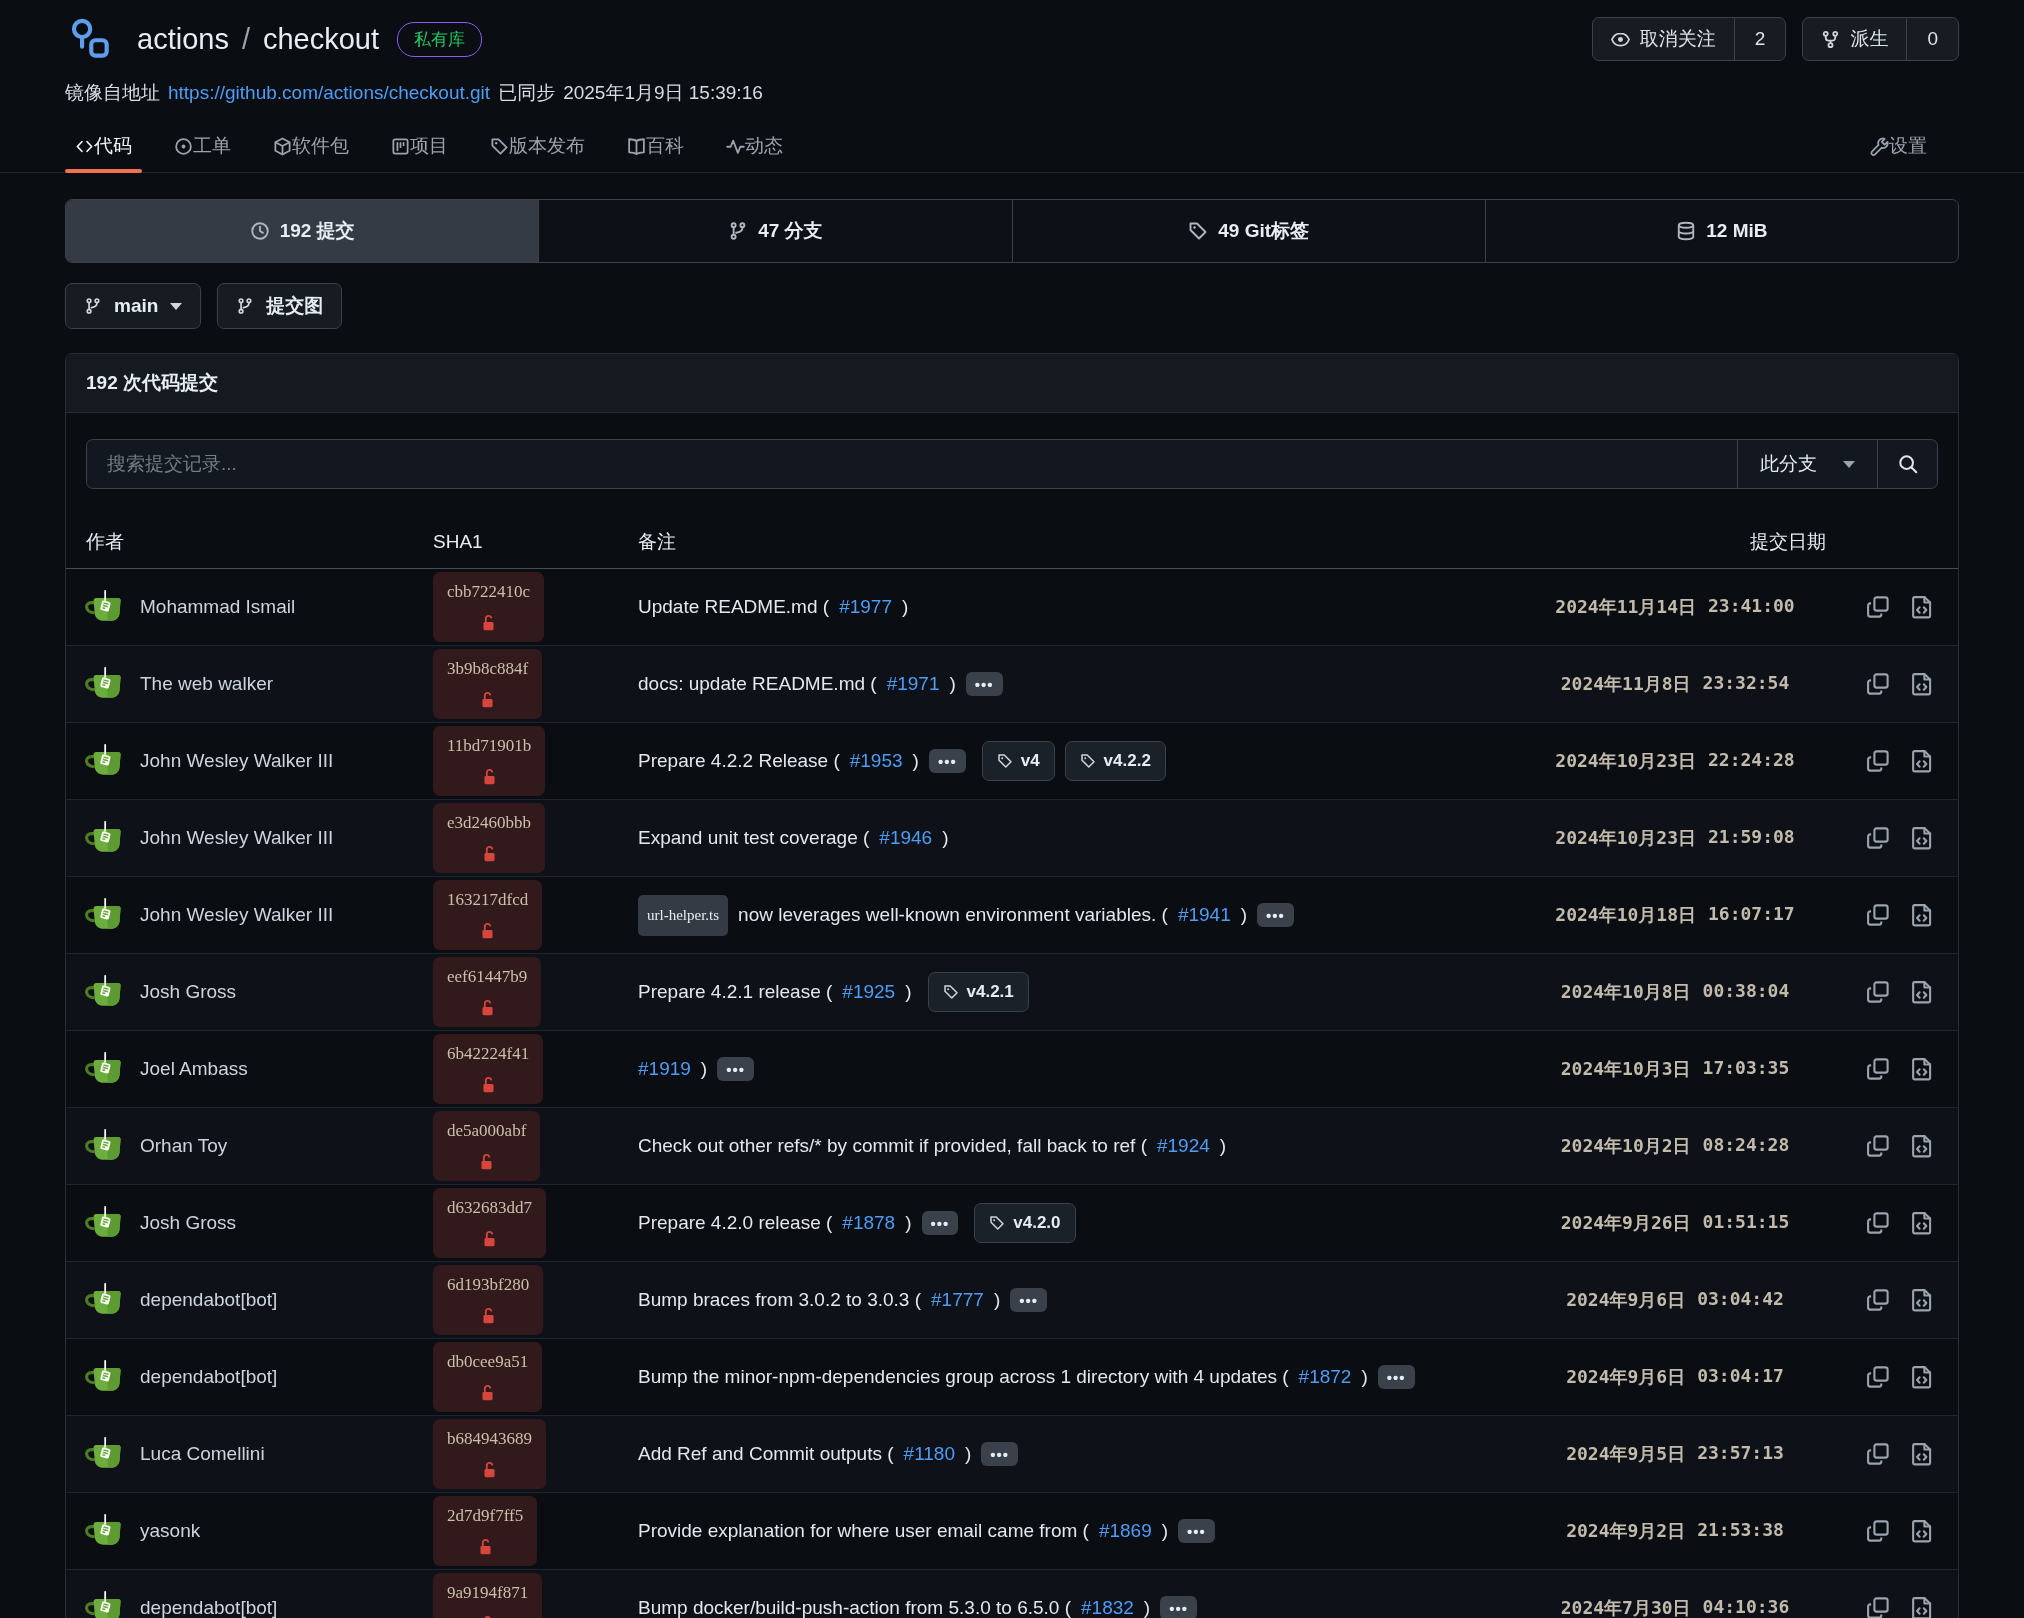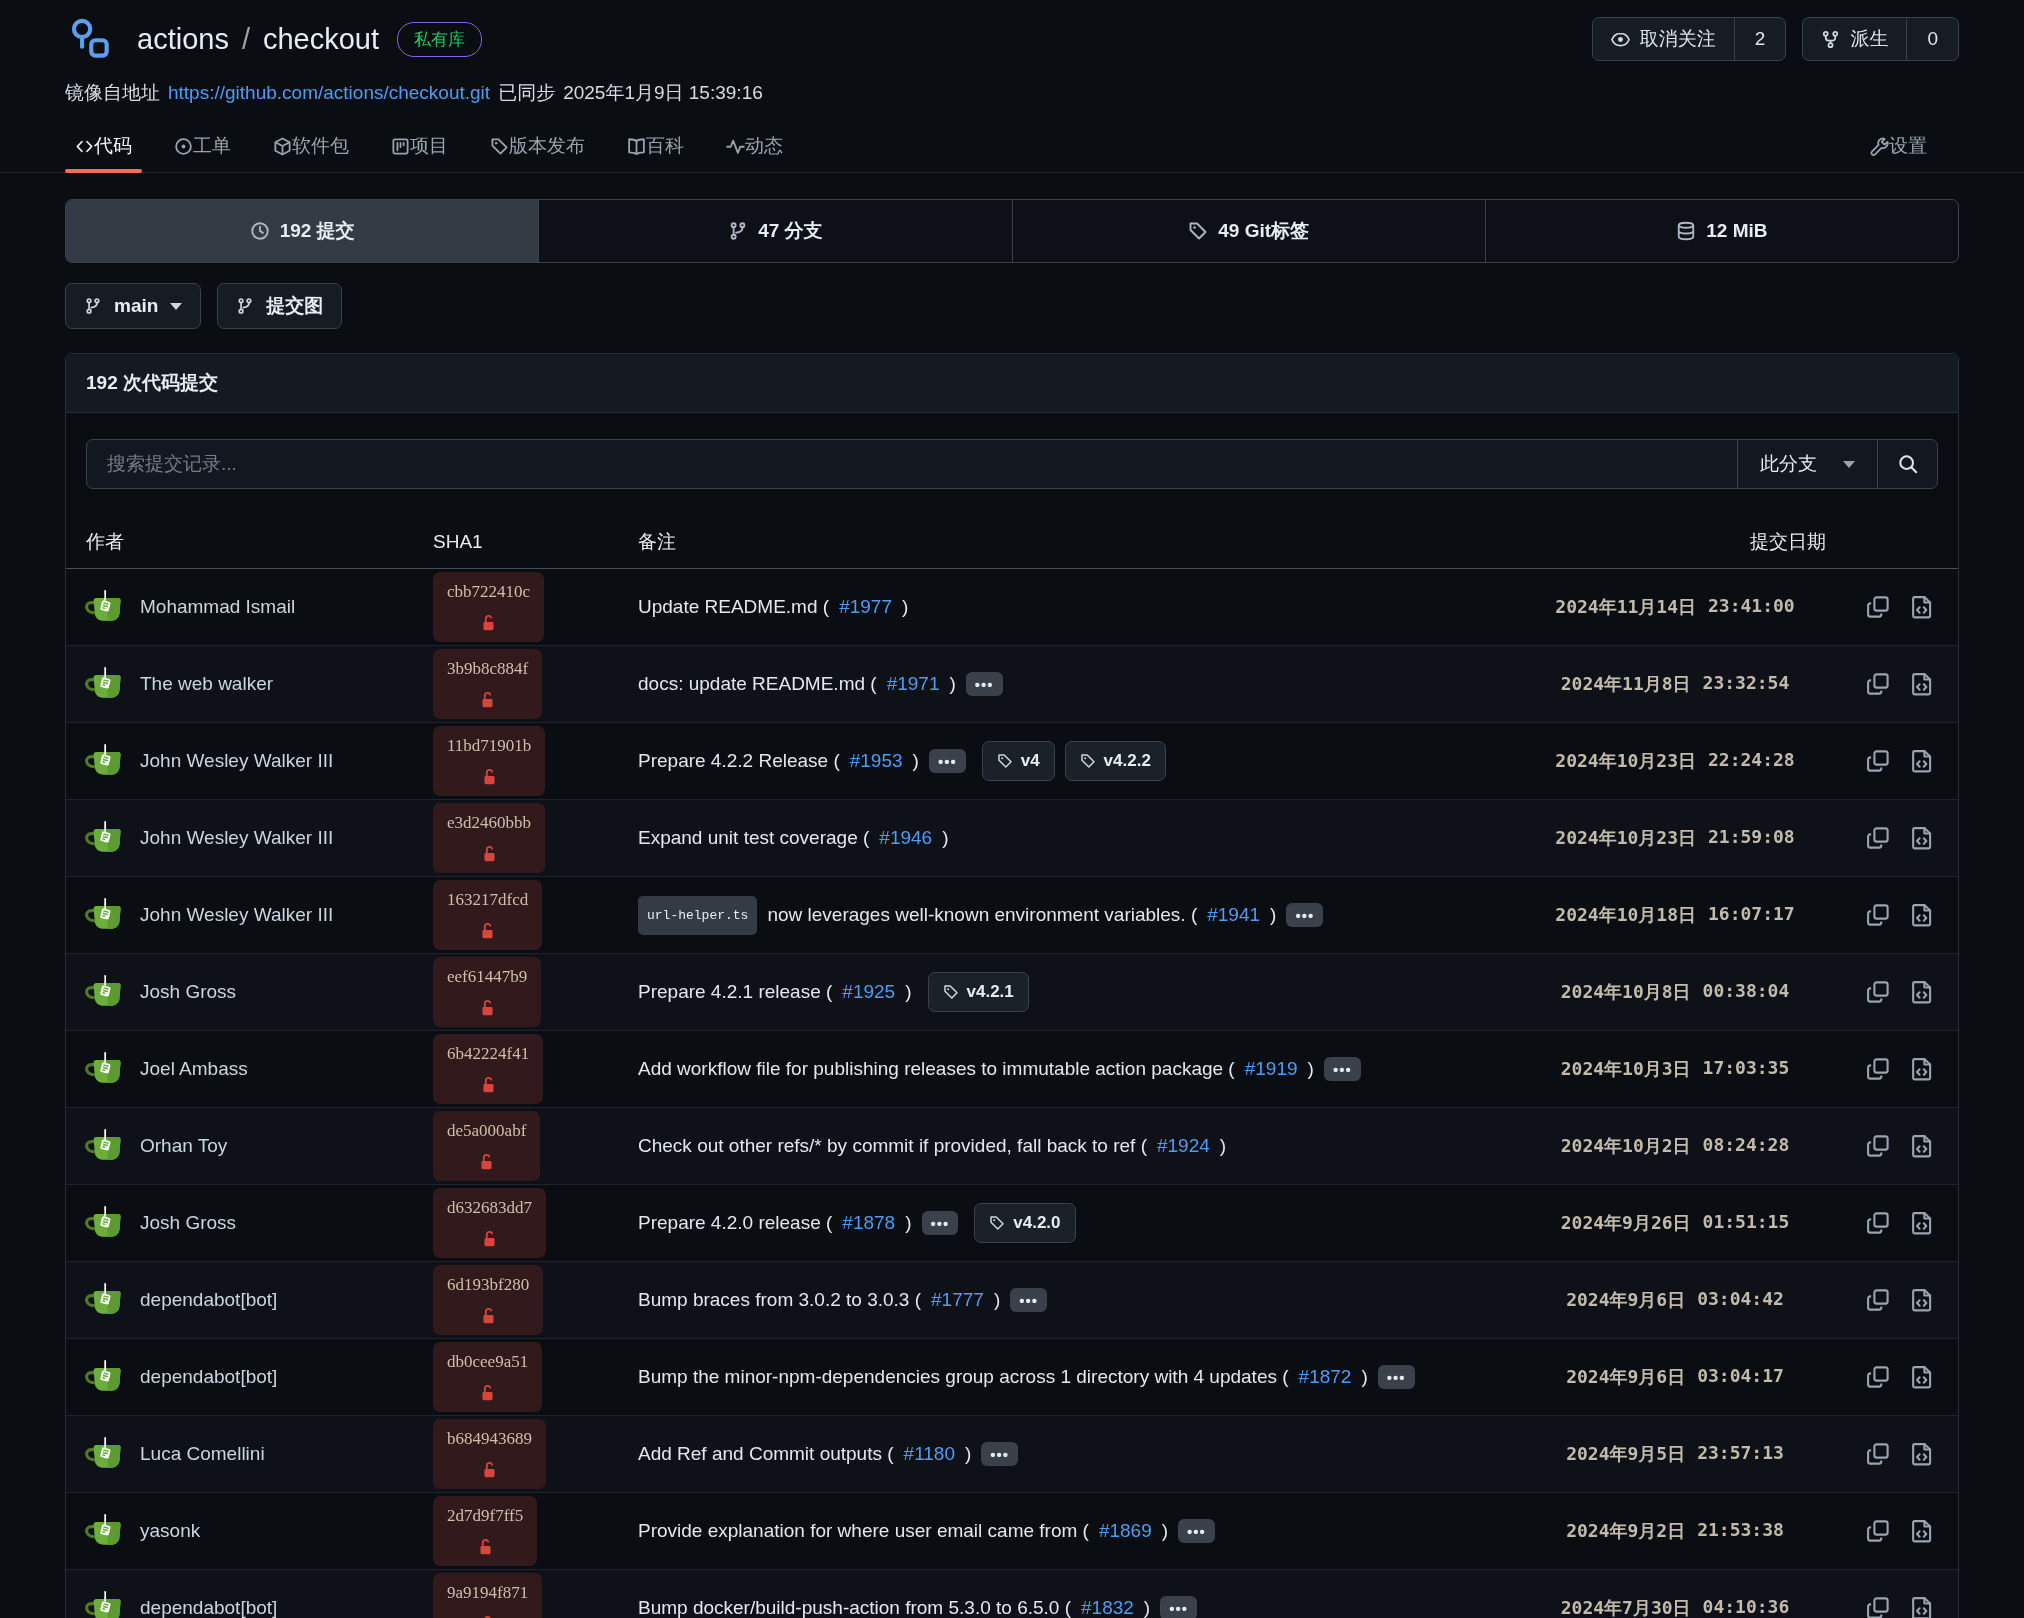--- a/index.html
+++ b/index.html
@@ -127,21 +127,21 @@
   .sha-badge {
     display:inline-flex; align-items:center; gap:12px;
     background:#31191c; border-radius:7px; padding:10px 14px;
     color:#ccc0ab; font-size:17px; cursor:pointer;
   }
   .sha-badge svg { width:15px; height:18px; color:#d8453c; }
   .cell-msg { padding-left:20px; display:flex; align-items:center; gap:10px; font-size:19px; color:#e2e8ee; white-space:nowrap; overflow:hidden; }
   .cell-msg a { color:#4d9df6; text-decoration:none; }
   .code-chip {
     background:#353b44; border-radius:5px; padding:12px 9px;
-    font-family:Liberation Mono, monospace; font-size:13px; color:#e6edf3;
+    font-family:Liberation Serif, serif; font-size:15px; color:#e6edf3;
   }
   .ellipsis-chip {
     background:#3a414a; border-radius:6px; padding:0 9px; height:24px;
     display:inline-flex; align-items:center; color:#e6edf3;
     font-weight:700; font-size:15px; letter-spacing:1px; cursor:pointer;
   }
   .tag-chip {
     display:inline-flex; align-items:center; gap:8px; height:40px; padding:0 14px;
     background:#1b2129; border:1px solid #3a4149; border-radius:7px;
     color:#e6edf3; font-size:17px; font-weight:600; cursor:pointer;
@@ -699,21 +699,20 @@
       <span class="sha-badge mono">
         <span class="sha-text">6b42224f41</span>
         <svg viewBox="0 0 16 20">
           <path d="M5 9V5.2a3.1 3.1 0 0 1 6-1.1" fill="none" stroke="currentColor" stroke-width="2" stroke-linecap="round"></path>
           <rect x="2.4" y="9" width="11.2" height="9" rx="1.6" fill="currentColor"></rect>
         </svg>
       </span>
     </div>
     <div class="cell-msg">
 
-      <span class="msg-text">Add workflow file for publishing releases to immutable action package (</span>
       <a href="#" class="msg-link">#1919</a>
       <span class="msg-after">)</span>
       <span class="ellipsis-chip">•••</span>
 
     </div>
     <div class="cell-date">
       <span class="date-text">2024年10月3日</span>
       <span class="time-text">17:03:35</span>
     </div>
     <div class="cell-icons">

